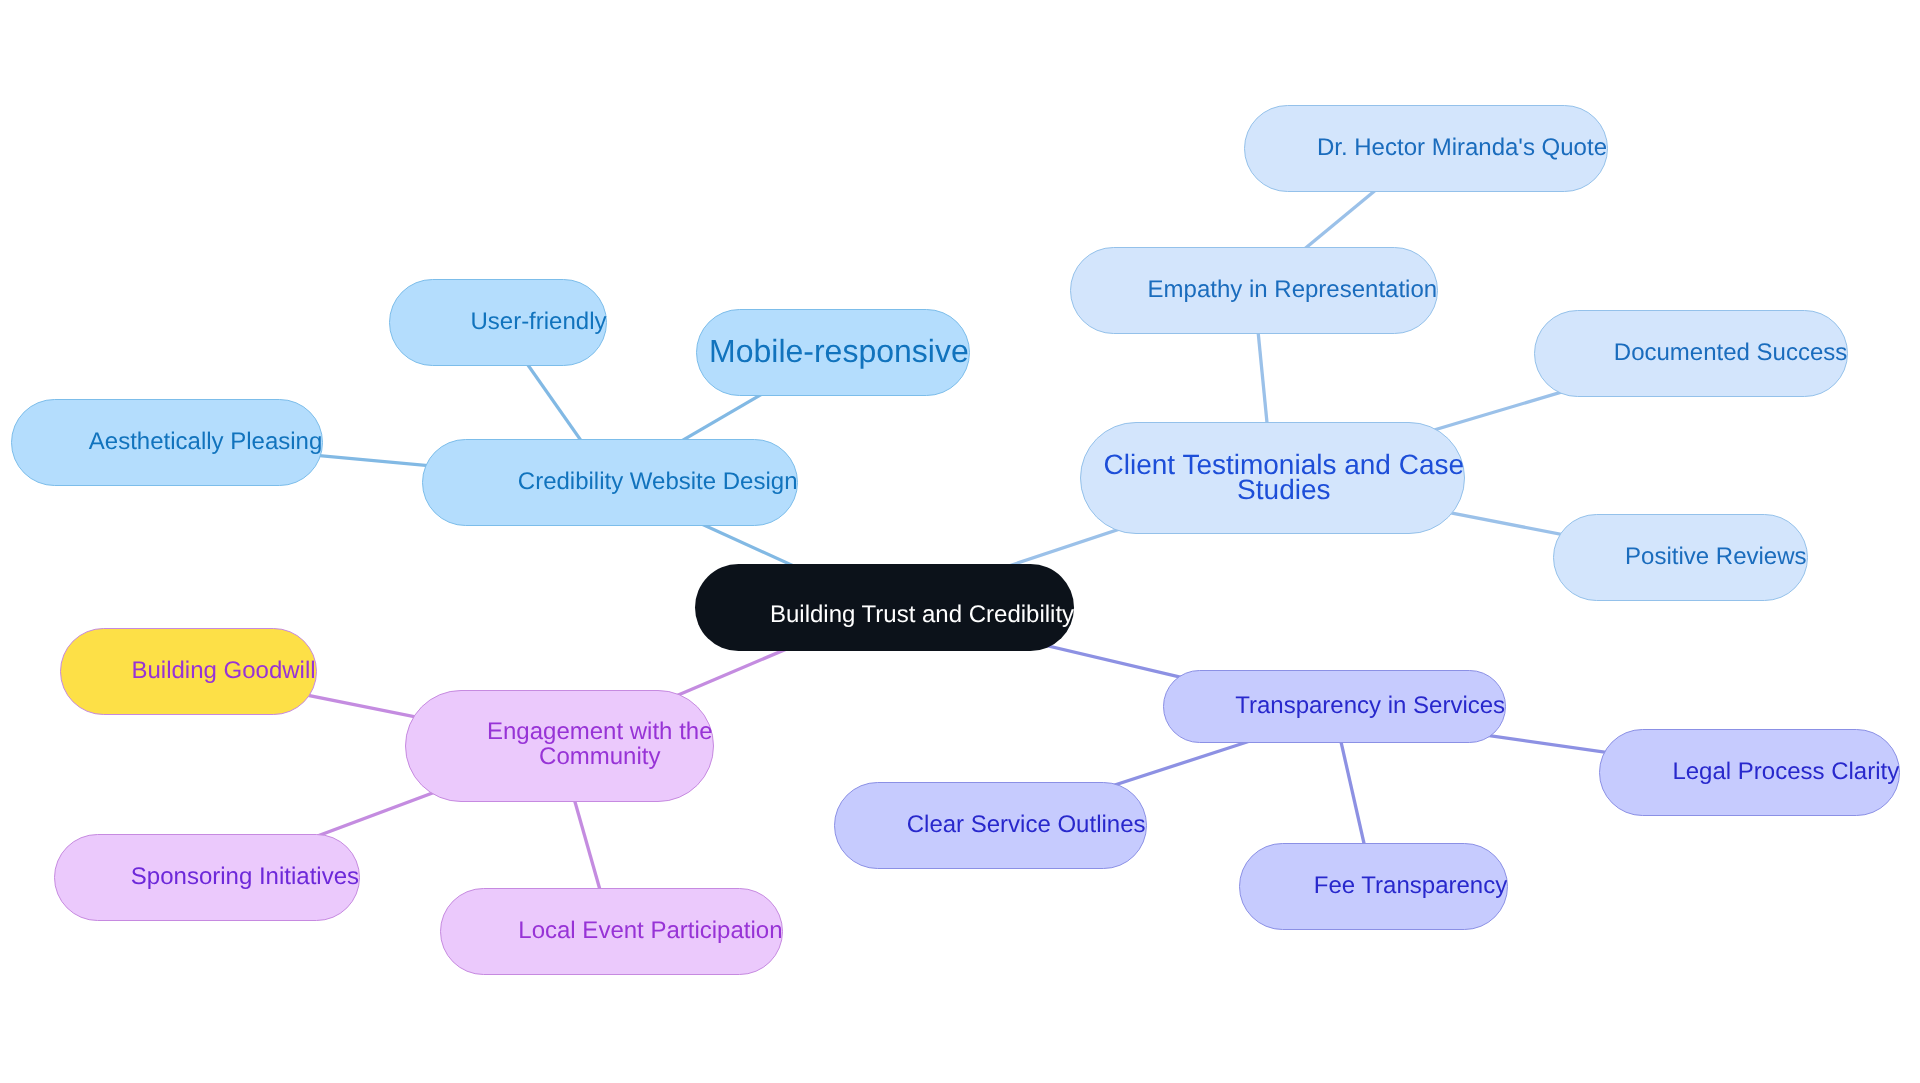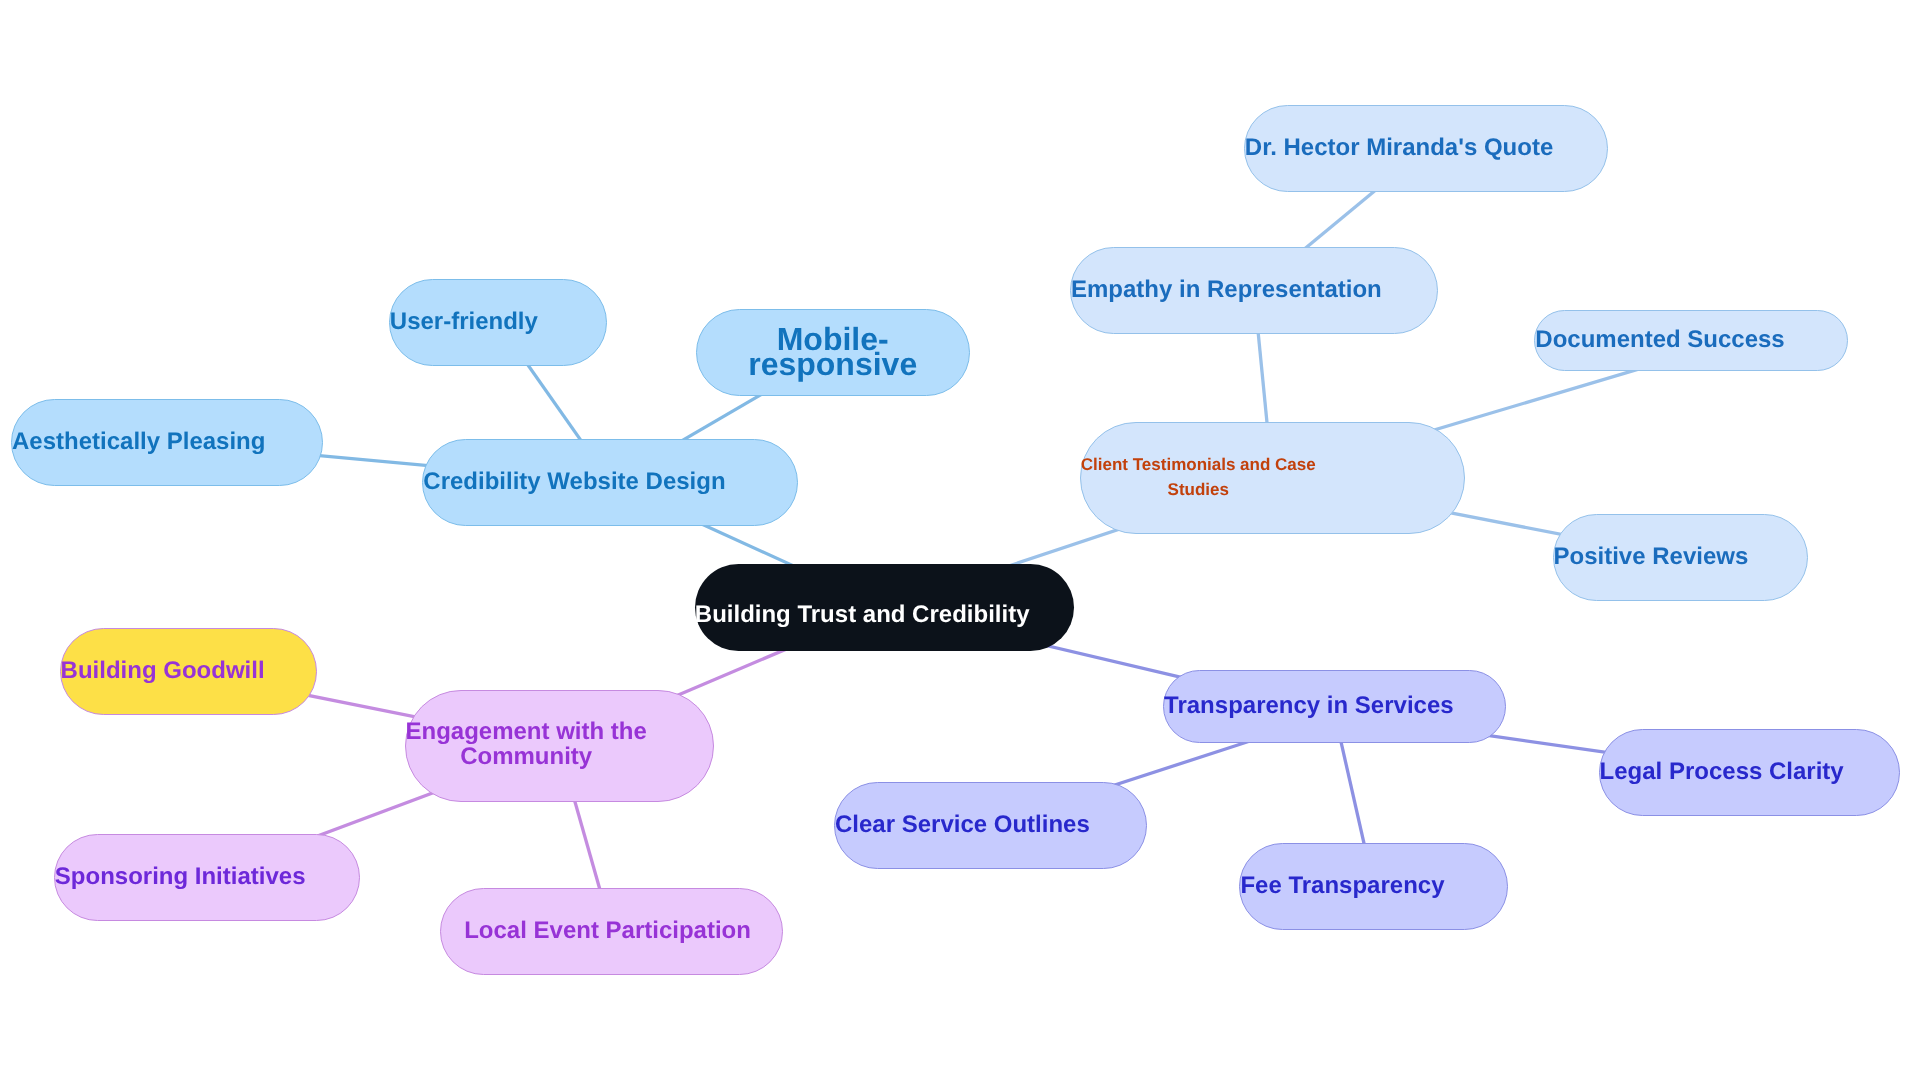--- a/index.html
+++ b/index.html
@@ -3,22 +3,22 @@
 <meta charset="utf-8">
 <title>Building Trust and Credibility</title>
 <style>
   html,body{margin:0;padding:0;}
   body{width:1920px;height:1083px;background:#ffffff;overflow:hidden;
        font-family:"Liberation Sans",sans-serif;-webkit-font-smoothing:antialiased;text-rendering:geometricPrecision;}
   #stage{position:relative;width:1920px;height:1083px;background:#ffffff;}
   #edges{position:absolute;left:0;top:0;width:1920px;height:1083px;z-index:1;}
   #nodes{position:absolute;left:0;top:0;width:1920px;height:1083px;z-index:2;}
   .node{position:absolute;box-sizing:border-box;display:flex;align-items:center;
-        justify-content:flex-start;text-align:center;border-radius:999px;
-        border-style:solid;border-width:1px;font-weight:bold;}
+        justify-content:flex-end;text-align:center;border-radius:999px;
+        border-style:solid;border-width:1px;}
   .node .lbl{display:block;transform:translateZ(0);line-height:25px;white-space:pre-line;position:relative;top:-1.25px;}
 </style>
 </head>
 <body>
 
 <div id="stage">
   <svg id="edges" viewBox="0 0 1920 1083">
       <line x1="884.4499999999999" y1="607.4" x2="610.4" y2="482.4" stroke="#82b9e4" stroke-width="3.3"></line>
       <line x1="610.4" y1="482.4" x2="175.05" y2="442.4" stroke="#82b9e4" stroke-width="3.3"></line>
       <line x1="610.4" y1="482.4" x2="498.15" y2="322.7" stroke="#82b9e4" stroke-width="3.3"></line>
@@ -47,30 +47,30 @@
       <div class="node" style="left: 11px; top: 398.9px; width: 312.3px; height: 87px; background: rgb(180, 221, 253); border-color: rgb(124, 189, 234);">
         <span class="lbl" style="color: rgb(17, 115, 189); font-size: 24px;">Aesthetically Pleasing</span>
       </div>
       <div class="node" style="left: 388.8px; top: 279.2px; width: 218.7px; height: 87px; background: rgb(180, 221, 253); border-color: rgb(124, 189, 234);">
         <span class="lbl" style="color: rgb(17, 115, 189); font-size: 24px;">User-friendly</span>
       </div>
       <div class="node" style="left: 695.7px; top: 309.4px; width: 274px; height: 87px; background: rgb(180, 221, 253); border-color: rgb(124, 189, 234);">
         <span class="lbl" style="color: rgb(17, 115, 189); font-size: 32px;">Mobile-responsive</span>
       </div>
       <div class="node" style="left: 1079.8px; top: 422px; width: 385.3px; height: 112.4px; background: rgb(211, 229, 252); border-color: rgb(148, 193, 234);">
-        <span class="lbl" style="color: #c2410c; font-size: 17px;">Client Testimonials and Case
+        <span class="lbl" style="color: #1d4ed8; font-size: 28px;">Client Testimonials and Case
 Studies</span>
       </div>
       <div class="node" style="left: 1070px; top: 247.2px; width: 368.1px; height: 87px; background: rgb(211, 229, 252); border-color: rgb(148, 193, 234);">
         <span class="lbl" style="color: rgb(26, 108, 189); font-size: 24px;">Empathy in Representation</span>
       </div>
       <div class="node" style="left: 1243.8px; top: 105px; width: 364.2px; height: 87px; background: rgb(211, 229, 252); border-color: rgb(148, 193, 234);">
         <span class="lbl" style="color: rgb(26, 108, 189); font-size: 24px;">Dr. Hector Miranda's Quote</span>
       </div>
-      <div class="node" style="left: 1534.3px; top: 309.9px; width: 314px; height: 61px; background: rgb(211, 229, 252); border-color: rgb(148, 193, 234);">
+      <div class="node" style="left: 1534.3px; top: 309.9px; width: 314px; height: 87px; background: rgb(211, 229, 252); border-color: rgb(148, 193, 234);">
         <span class="lbl" style="color: rgb(26, 108, 189); font-size: 24px;">Documented Success</span>
       </div>
       <div class="node" style="left: 1552.5px; top: 513.9px; width: 255px; height: 87px; background: rgb(211, 229, 252); border-color: rgb(148, 193, 234);">
         <span class="lbl" style="color: rgb(26, 108, 189); font-size: 24px;">Positive Reviews</span>
       </div>
       <div class="node" style="left: 1163.1px; top: 670px; width: 343px; height: 73px; background: rgb(198, 203, 254); border-color: rgb(139, 144, 229);">
         <span class="lbl" style="color: rgb(40, 40, 204); font-size: 24px;">Transparency in Services</span>
       </div>
       <div class="node" style="left: 834px; top: 782px; width: 312.5px; height: 87px; background: rgb(198, 203, 254); border-color: rgb(139, 144, 229);">
         <span class="lbl" style="color: rgb(40, 40, 204); font-size: 24px;">Clear Service Outlines</span>

